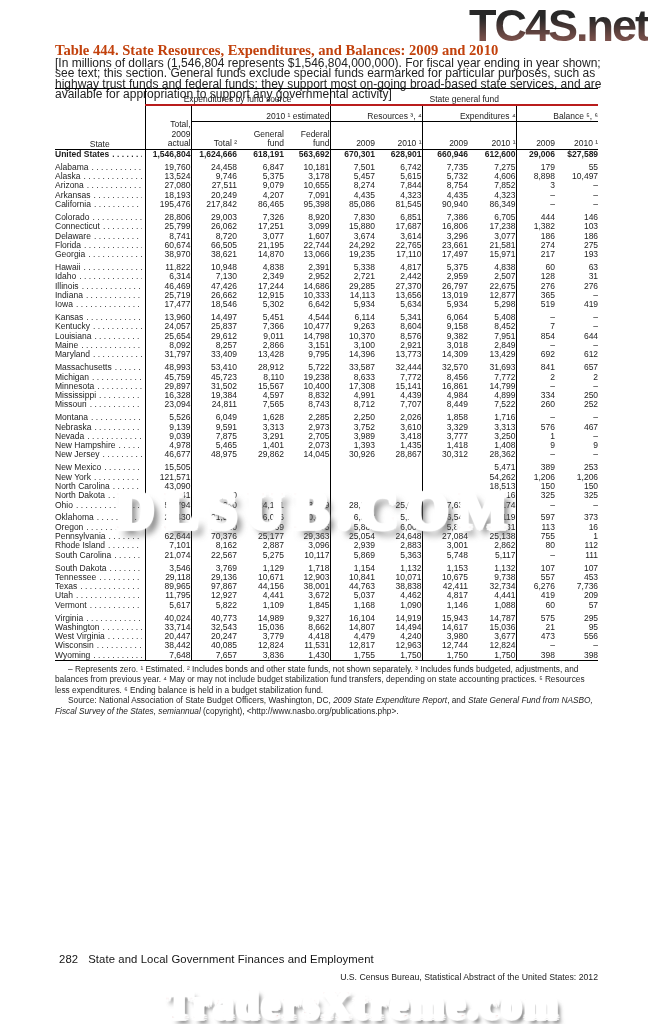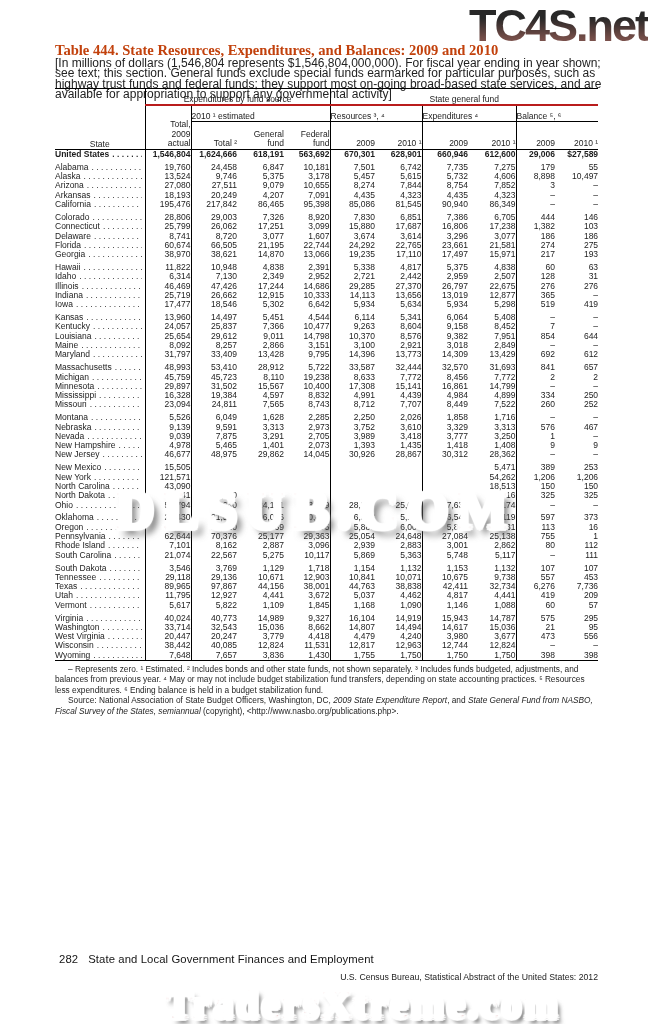--- a/index.html
+++ b/index.html
@@ -26,21 +26,21 @@
     border-top:1.6px solid #000;border-bottom:1.6px solid #000;
     font-size:8.5px;color:#1c1c1c;
   }
   .tbl th,.tbl td{padding:0;margin:0;font-weight:normal;vertical-align:bottom;overflow:hidden}
   .tbl th{font-size:8.5px}
   
   .vl{border-left:1px solid #000}
   .vl2{border-left:1.6px solid #000}
   
   .ghA{height:15px;text-align:center;vertical-align:middle;border-bottom:2px solid #b91c1c}
-  .ghB{height:15px;text-align:left;vertical-align:middle;border-bottom:1px solid #000}
+  .ghB{height:15px;text-align:right;vertical-align:middle;border-bottom:1px solid #000}
   .sth{text-align:center;vertical-align:middle;border-bottom:1.6px solid #000}
   .t09{
     text-align:right;vertical-align:bottom;padding:0 5px 2px 0;
     white-space:pre-line;line-height:9.6px;border-bottom:1.6px solid #000;
   }
   .shc{
     height:27px;text-align:right;vertical-align:bottom;padding:0 5px 2px 0;
     white-space:pre-line;line-height:9.6px;border-bottom:1.6px solid #000;
   }
   

